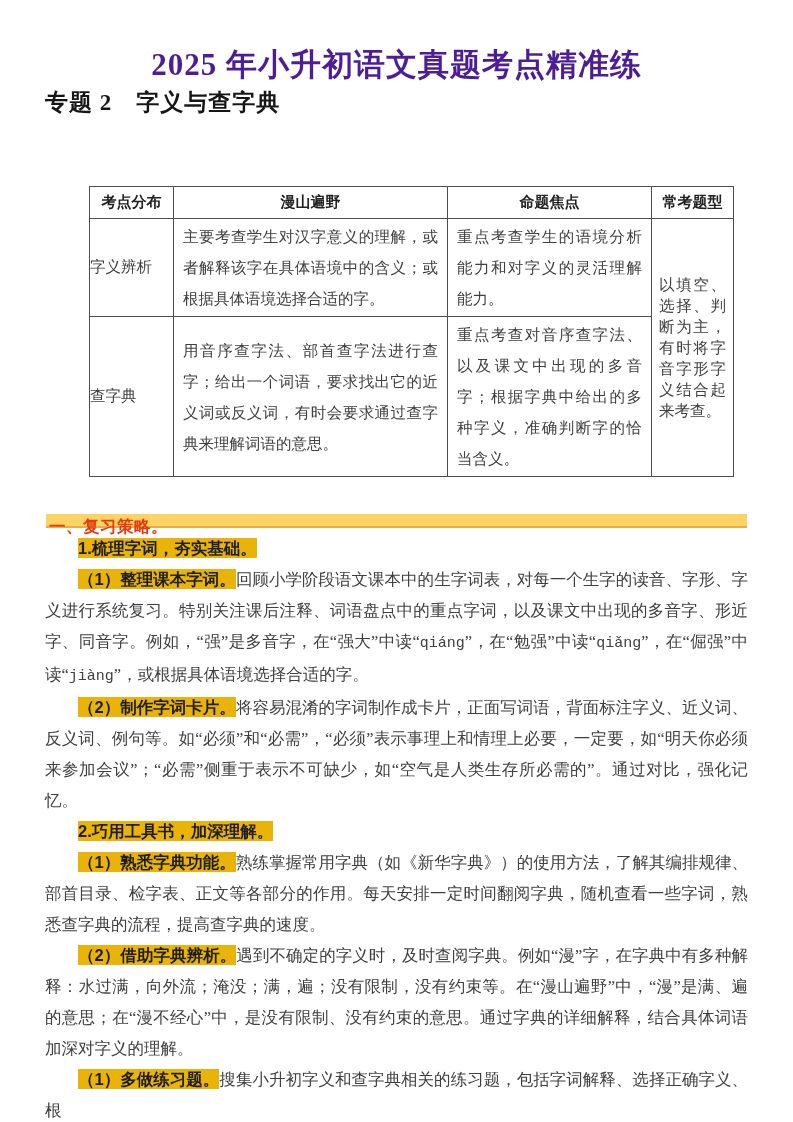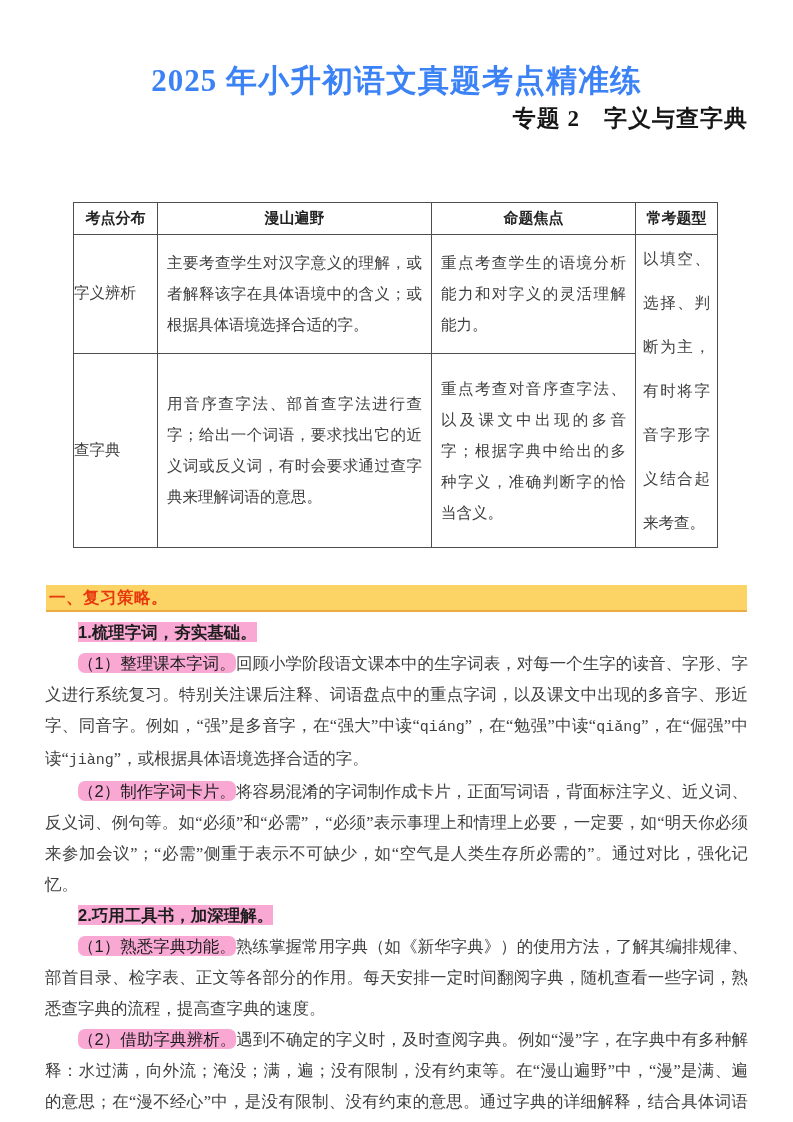--- a/index.html
+++ b/index.html
@@ -9,41 +9,41 @@
     margin: 0 auto;
     background: #ffffff;
     font-family: "Liberation Serif", "DejaVu Serif", serif;
     color: #3d3d3d;
     overflow: hidden;
     position: relative;
   }
   .content { padding: 0 45px; }
 
   .doc-title {
-    padding-top: 60px;
+    padding-top: 44px;
     text-align: center;
     font-size: 31px;
     line-height: 42px;
     font-weight: bold;
-    color: #3b82f6;
+    color: #4c1d95;
     letter-spacing: 1px;
     font-family: "Liberation Serif", "DejaVu Serif", serif;
   }
   .doc-subtitle {
-    text-align: right;
+    text-align: left;
     font-size: 23px;
     line-height: 34px;
     font-weight: bold;
     color: #161616;
     letter-spacing: 1px;
     font-family: "Liberation Serif", "DejaVu Serif", serif;
   }
 
   table.points-table {
-    margin: 66px 0 0 28px;
+    margin: 66px 0 0 44px;
     width: 644px;
     border-collapse: collapse;
     table-layout: fixed;
     border-radius: 8px;
   }
   .points-table th, .points-table td {
     border: 1px solid #4d4d4d;
     font-size: 15.5px;
     font-weight: normal;
     color: #404040;
@@ -60,30 +60,30 @@
   .points-table .txt {
     text-align: justify;
     vertical-align: middle;
     padding: 2px 9px;
     line-height: 31px;
   }
   .points-table .qt {
     text-align: justify;
     vertical-align: middle;
     padding: 2px 7px;
-    line-height: 44px;
+    line-height: 21px;
   }
   .row-1 { height: 93px; }
   .row-2 { height: 128px; }
 
   .section-banner {
     margin-top: 37px;
     margin-left: 1px;
     width: 701px;
-    height: 27px;
+    height: 14px;
     background: #FBD465;
     border-bottom: 2px solid #EDAC43;
     color: #E8380D;
     font-weight: bold;
     font-size: 16.5px;
     line-height: 25px;
     padding-left: 3px;
     letter-spacing: 0.5px;
     font-family: "Liberation Serif", "DejaVu Serif", serif;
   }
@@ -97,26 +97,25 @@
     color: #404040;
   }
   .heading {
     text-indent: 2em;
     font-size: 16.5px;
     line-height: 31px;
     font-weight: bold;
     color: #1d1d1d;
     font-family: "Liberation Sans", "DejaVu Sans", sans-serif;
   }
-  .hl { background: #f9a8d4; padding: 1px 0; }
+  .hl { background: #eab308; padding: 1px 0; }
   .lead {
-    font-weight: normal;
+    font-weight: bold;
     color: #1d1d1d;
     font-family: "Liberation Sans", "DejaVu Sans", sans-serif;
-    border-radius: 7px;
   }
   .py { font-family: Liberation Mono, monospace; font-size: 15px; }
 </style>
 </head>
 <body>
 
 <div class="page">
   <div class="content">
 
     <div class="doc-title">2025 年小升初语文真题考点精准练</div>

